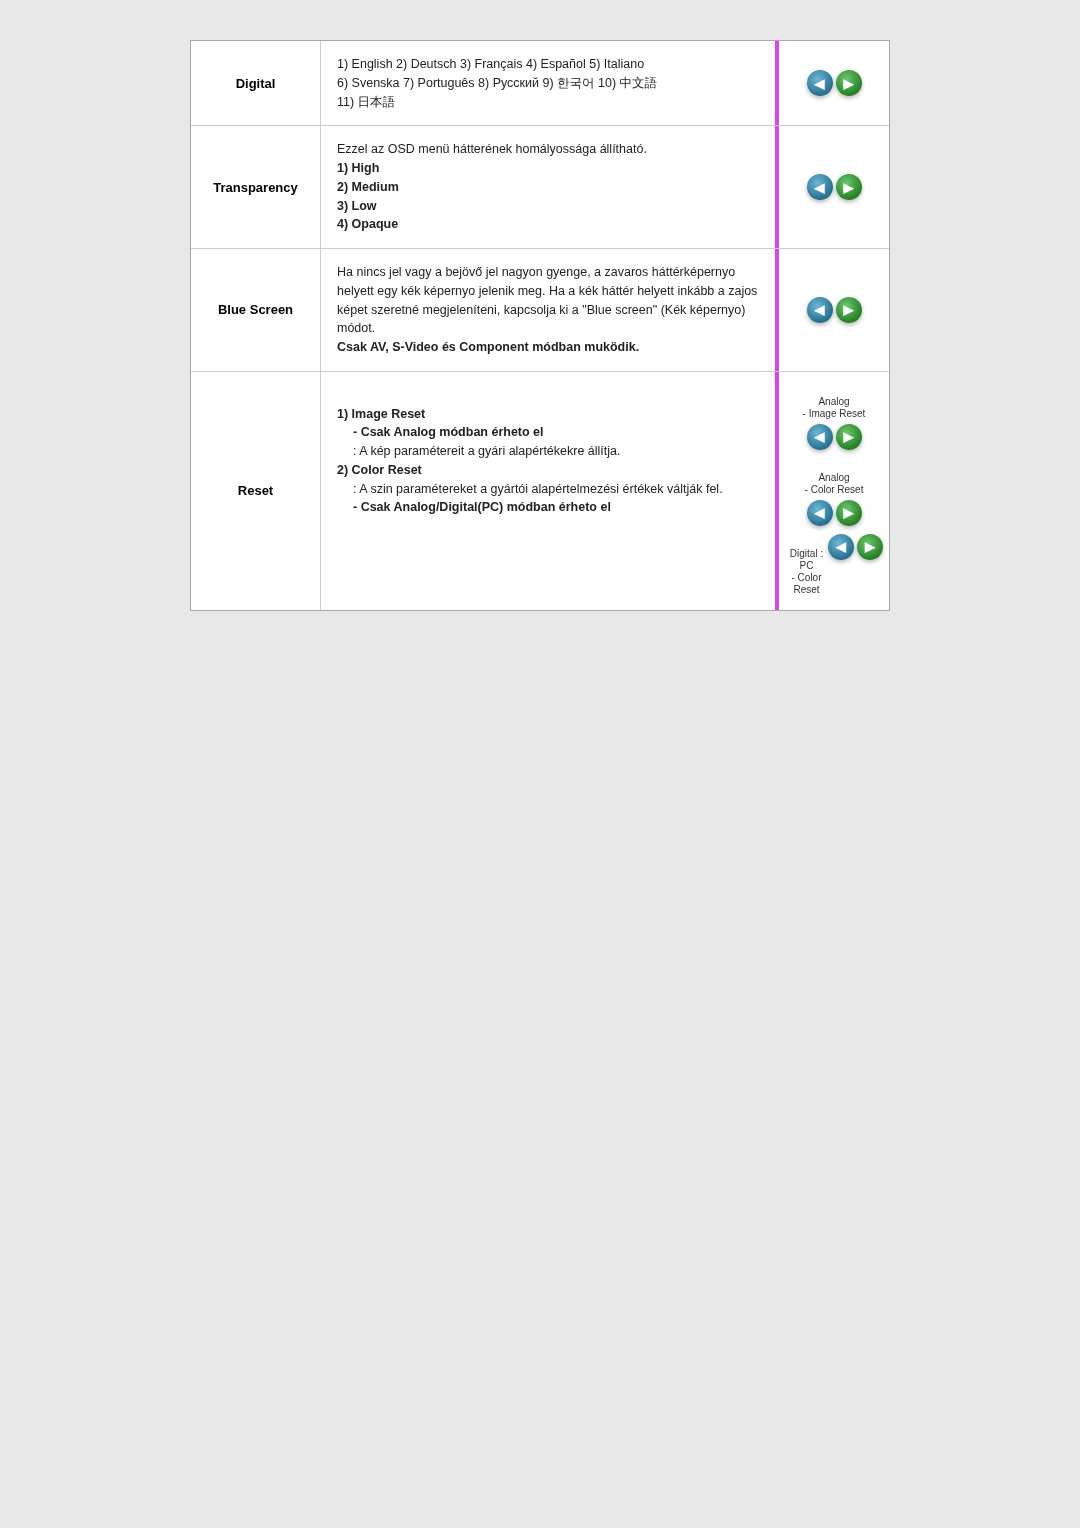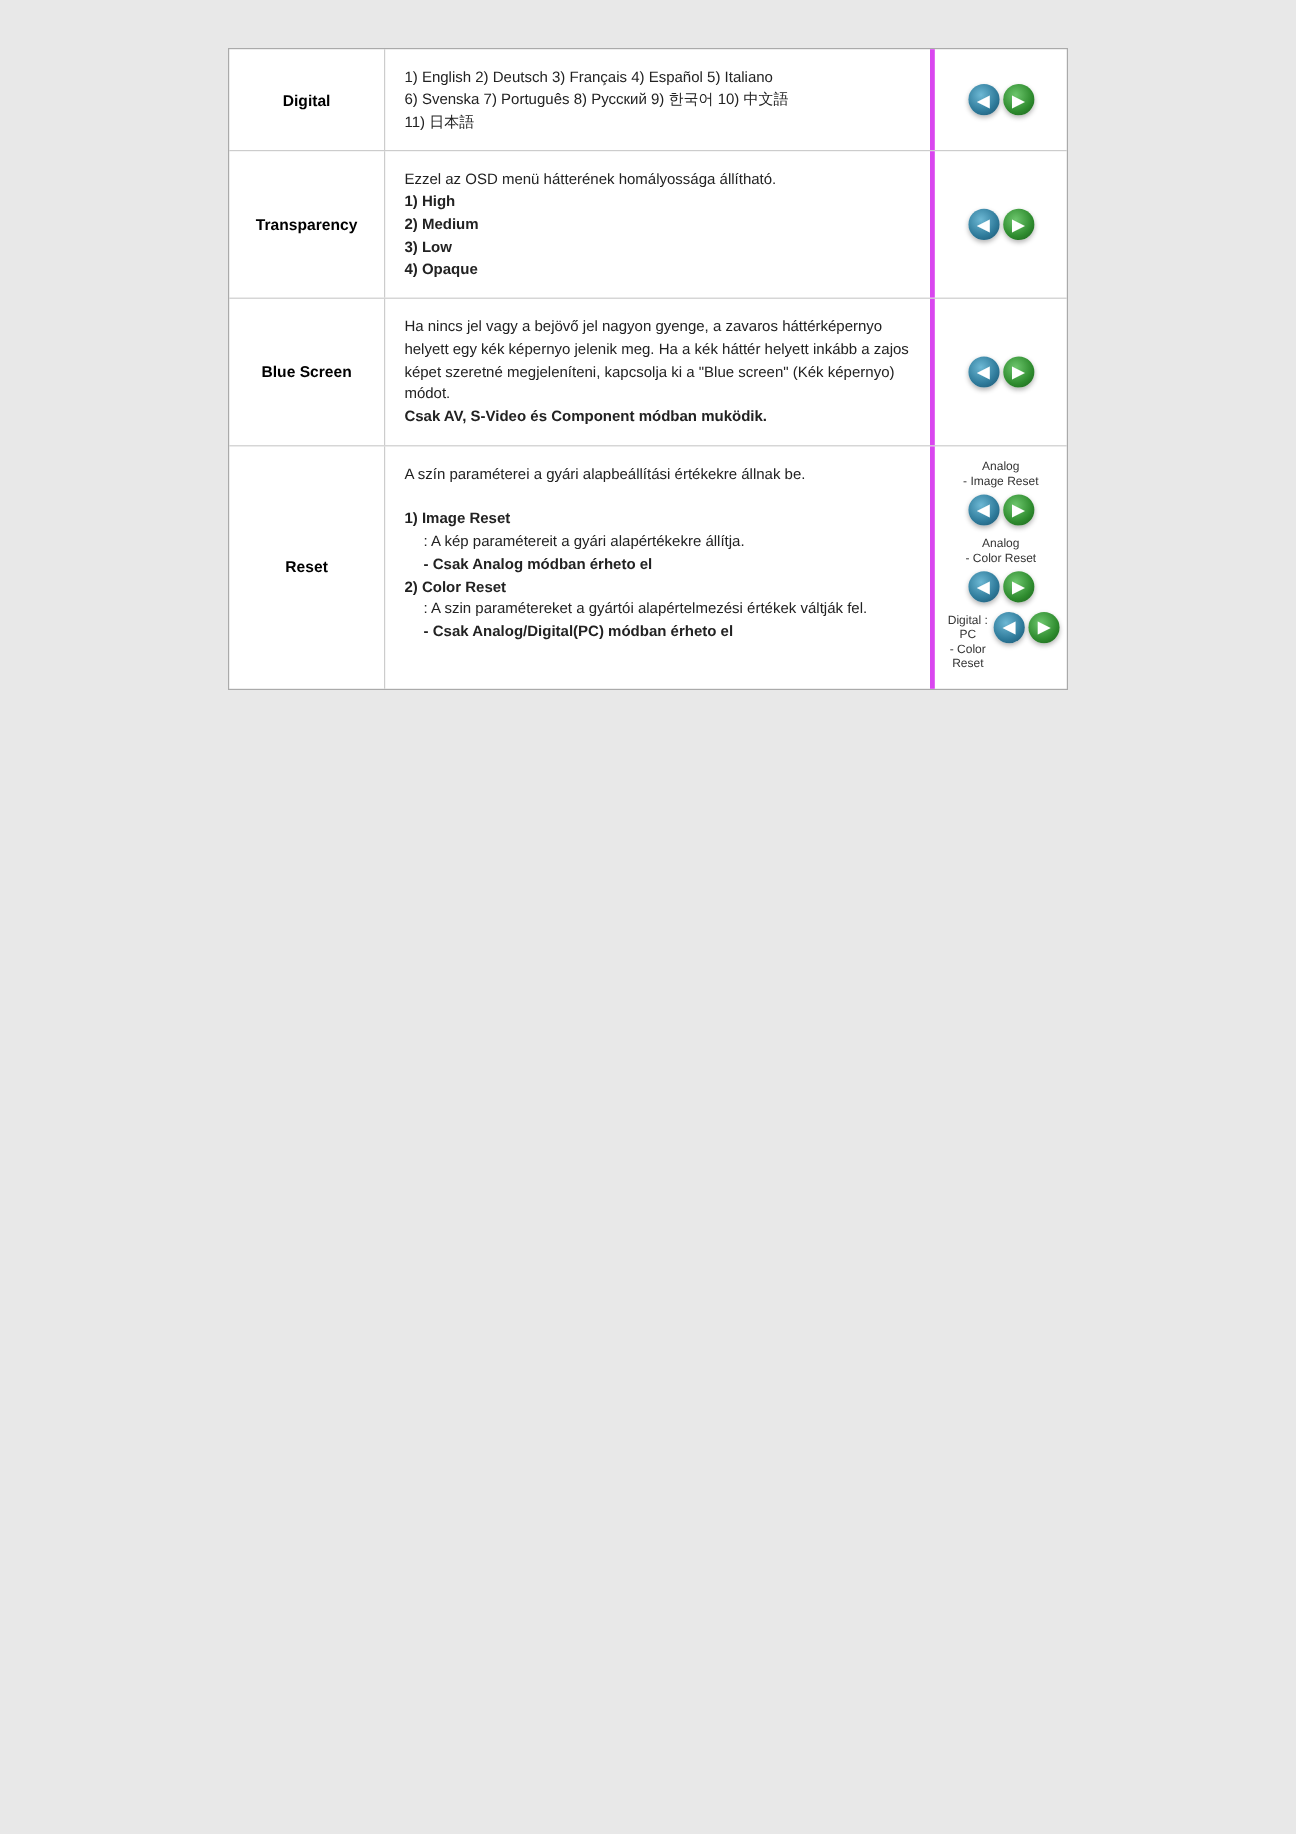--- a/index.html
+++ b/index.html
@@ -78,21 +78,21 @@
     .btn-circle.left {
       background: radial-gradient(circle at 40% 35%, #6db8d4, #2e7a9a 60%, #1a4f6a);
     }
     .btn-circle.right {
       background: radial-gradient(circle at 40% 35%, #6dc66d, #2e8b2e 60%, #1a5c1a);
     }
     .control-label {
       font-size: 10px;
       color: #333;
       text-align: center;
-      margin-top: 2px;
+      margin-top: 14px;
       margin-bottom: 4px;
       line-height: 1.2;
     }
     .content-bold {
       font-weight: bold;
     }
     .indent {
       margin-left: 16px;
     }
     .content-line {
@@ -154,25 +154,24 @@
         <button class="btn-circle right">▶</button>
       </div>
     </div>
   </div>
 
   <div class="row">
     <div class="cell-label">
       <span>Reset</span>
     </div>
     <div class="cell-content">
-      <span class="content-line">A szín paraméterei a gyári alapbeállítási értékekre állnak be.</span>
       <br>
       <span class="content-line content-bold">1) Image Reset</span>
+      <span class="content-line content-bold indent">- Csak Analog módban érheto el</span>
       <span class="content-line indent">: A kép paramétereit a gyári alapértékekre állítja.</span>
-      <span class="content-line content-bold indent">- Csak Analog módban érheto el</span>
       <span class="content-line content-bold">2) Color Reset</span>
       <span class="content-line indent">: A szin paramétereket a gyártói alapértelmezési értékek váltják fel.</span>
       <span class="content-line content-bold indent">- Csak Analog/Digital(PC) módban érheto el</span>
     </div>
     <div class="cell-controls" style="gap: 8px; justify-content: center;">
 
       <div style="display:flex; flex-direction:column; align-items:center;">
         <div class="control-label">Analog<br>- Image Reset</div>
         <div class="btn-pair">
           <button class="btn-circle left">◀</button>

